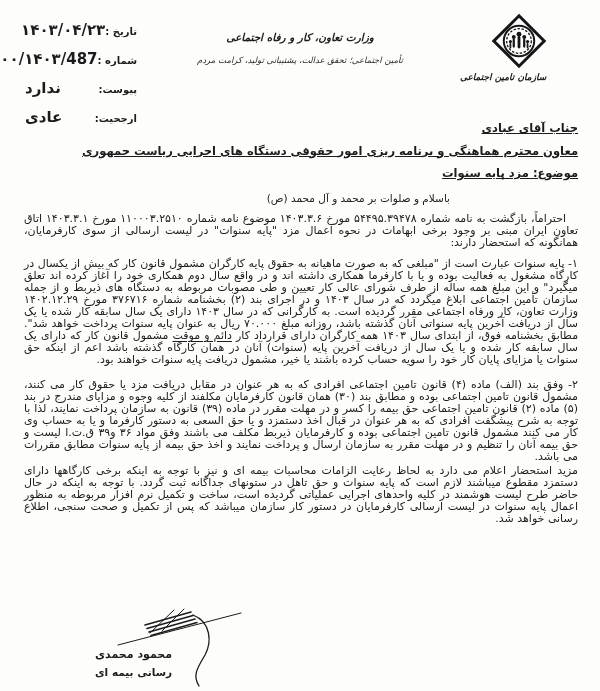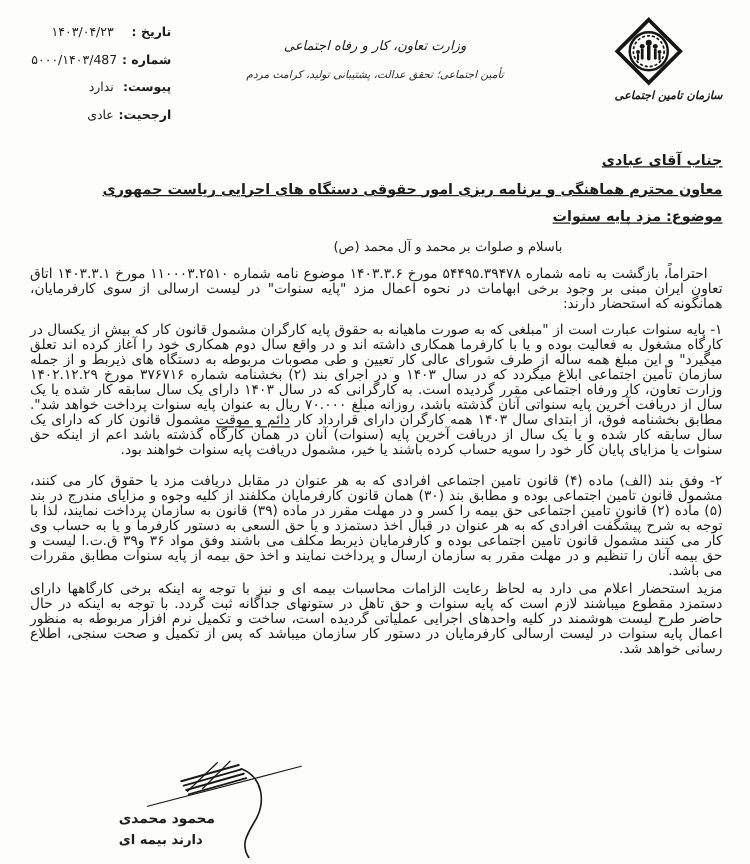--- a/index.html
+++ b/index.html
@@ -10,40 +10,40 @@
     font-family: "DejaVu Sans", sans-serif;
     color: #1c1c1c;
     direction: rtl;
     position: relative;
     overflow: hidden;
   }
 
   
   .logo-block {
     position: absolute; top: 13px; right: 22px; width: 118px;
-    text-align: right;
+    text-align: left;
   }
   .logo-block svg { display: block; margin: 0 auto; }
   .org-name {
     margin-top: 3px; font-size: 9px; font-weight: bold; font-style: italic;
     white-space: nowrap;
   }
 
   .center-block {
     position: absolute; top: 20px; right: 170px; width: 260px;
     text-align: center; font-style: italic;
   }
   .besmeleh { font-size: 11px; font-weight: bold; }
-  .ministry { font-size: 10.5px; font-weight: normal; margin-top: 11px; }
+  .ministry { font-size: 10.5px; font-weight: bold; margin-top: 11px; }
   .slogan   { font-size: 8.5px; margin-top: 12px; color: #2a2a2a; }
 
   .meta-block { position: absolute; top: 21px; left: 25px; width: 112px; }
   .meta-row { display: flex; align-items: baseline; margin-bottom: 11px; }
   .meta-label { width: 46px; font-size: 10px; font-weight: bold; white-space: nowrap; }
-  .meta-value { flex: 1; font-size: 10px; font-weight: normal; text-align: right; white-space: nowrap; }
+  .meta-value { flex: 1; font-size: 15px; font-weight: bold; text-align: left; white-space: nowrap; }
 
   
   .recipient { position: absolute; top: 121px; right: 22px; left: 22px; text-decoration: underline; }
   .recipient div { font-size: 11.5px; font-weight: bold; margin-bottom: 8.5px; }
 
   
   .salutation {
     position: absolute; top: 192px; right: 150px;
     font-size: 10.5px; color: #222; text-align: right;
   }
@@ -131,21 +131,21 @@
 <div class="body-text">
   <p class="p-intro">احتراماً، بازگشت به نامه شماره ۵۴۴۹۵.۳۹۴۷۸ مورخ ۱۴۰۳.۳.۶ موضوع نامه شماره ۱۱۰۰۰۳.۲۵۱۰ مورخ ۱۴۰۳.۳.۱ اتاق تعاون ایران مبنی بر وجود برخی ابهامات در نحوه اعمال مزد "پایه سنوات" در لیست ارسالی از سوی کارفرمایان، همانگونه که استحضار دارند:</p>
   <p class="p-item1"><span>۱- پایه سنوات عبارت است از "مبلغی که به صورت ماهیانه به حقوق پایه کارگران مشمول قانون کار که بیش از یکسال در کارگاه مشغول به فعالیت بوده و یا با کارفرما همکاری داشته اند و در واقع سال دوم همکاری خود را آغاز کرده اند تعلق میگیرد" و این مبلغ همه ساله از طرف شورای عالی کار تعیین و طی مصوبات مربوطه به دستگاه های ذیربط و از جمله سازمان تأمین اجتماعی ابلاغ میگردد که در سال ۱۴۰۳ و در اجرای بند (۲) بخشنامه شماره ۳۷۶۷۱۶ مورخ ۱۴۰۲.۱۲.۲۹ وزارت تعاون، کار ورفاه اجتماعی مقرر گردیده است. به کارگرانی که در سال ۱۴۰۳ دارای یک سال سابقه کار شده یا یک سال از دریافت آخرین پایه سنواتی آنان گذشته باشد، روزانه مبلغ ۷۰.۰۰۰ ریال به عنوان پایه سنوات پرداخت خواهد شد". مطابق بخشنامه فوق، از ابتدای سال ۱۴۰۳ همه کارگران دارای قرارداد کار </span><span class="u">دائم و موقت</span><span> مشمول قانون کار که دارای یک سال سابقه کار شده و یا یک سال از دریافت آخرین پایه (سنوات) آنان در همان کارگاه گذشته باشد اعم از اینکه حق سنوات یا مزایای پایان کار خود را سویه حساب کرده باشند یا خیر، مشمول دریافت پایه سنوات خواهند بود.</span></p>
   <p class="p-item2">۲- وفق بند (الف) ماده (۴) قانون تامین اجتماعی افرادی که به هر عنوان در مقابل دریافت مزد یا حقوق کار می کنند، مشمول قانون تامین اجتماعی بوده و مطابق بند (۳۰) همان قانون کارفرمایان مکلفند از کلیه وجوه و مزایای مندرج در بند (۵) ماده (۲) قانون تامین اجتماعی حق بیمه را کسر و در مهلت مقرر در ماده (۳۹) قانون به سازمان پرداخت نمایند، لذا با توجه به شرح پیشگفت افرادی که به هر عنوان در قبال اخذ دستمزد و یا حق السعی به دستور کارفرما و یا به حساب وی کار می کنند مشمول قانون تامین اجتماعی بوده و کارفرمایان ذیربط مکلف می باشند وفق مواد ۳۶ و۳۹ ق.ت.ا لیست و حق بیمه آنان را تنظیم و در مهلت مقرر به سازمان ارسال و پرداخت نمایند و اخذ حق بیمه از پایه سنوات مطابق مقررات می باشد.</p>
   <p class="p-closing">مزید استحضار اعلام می دارد به لحاظ رعایت الزامات محاسبات بیمه ای و نیز با توجه به اینکه برخی کارگاهها دارای دستمزد مقطوع میباشند لازم است که پایه سنوات و حق تاهل در ستونهای جداگانه ثبت گردد. با توجه به اینکه در حال حاضر طرح لیست هوشمند در کلیه واحدهای اجرایی عملیاتی گردیده است، ساخت و تکمیل نرم افزار مربوطه به منظور اعمال پایه سنوات در لیست ارسالی کارفرمایان در دستور کار سازمان میباشد که پس از تکمیل و صحت سنجی، اطلاع رسانی خواهد شد.</p>
 </div>
 
 <div class="signature">
   <div class="sig-text">
     <div class="sig-name">محمود محمدی</div>
-    <div class="sig-title">دارند بیمه ای</div>
+    <div class="sig-title">رسانی بیمه ای</div>
   </div>
   <svg class="sig-svg" width="210" height="93" viewBox="0 0 210 93" fill="none" stroke="#1b1b1b" stroke-linecap="round">
     <path d="M40 47 L163 15" stroke-width="1"></path>
     <path d="M67 27 L113 14" stroke-width="1.6"></path>
     <path d="M69 30.5 L115 17.5" stroke-width="1.6"></path>
     <path d="M71 34 L117 21" stroke-width="1.6"></path>
     <path d="M73 37.5 L119 24.5" stroke-width="1.4"></path>
     <path d="M96 12 L72 35" stroke-width="1"></path>
     <path d="M106 11 L84 33" stroke-width="1"></path>
     <path d="M115 17 C133 24 134 44 127 57 C120 69 114 77 121 88" stroke-width="1.3"></path>

